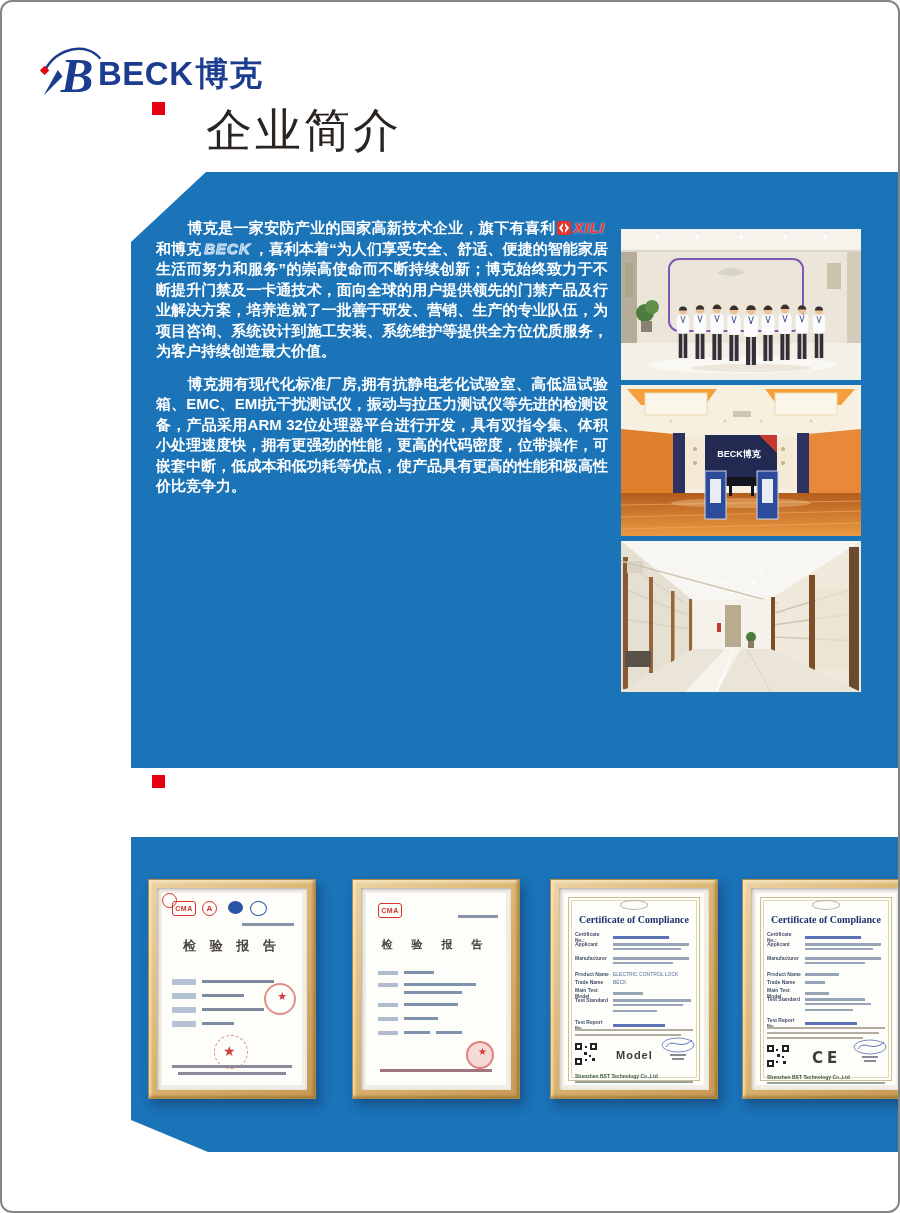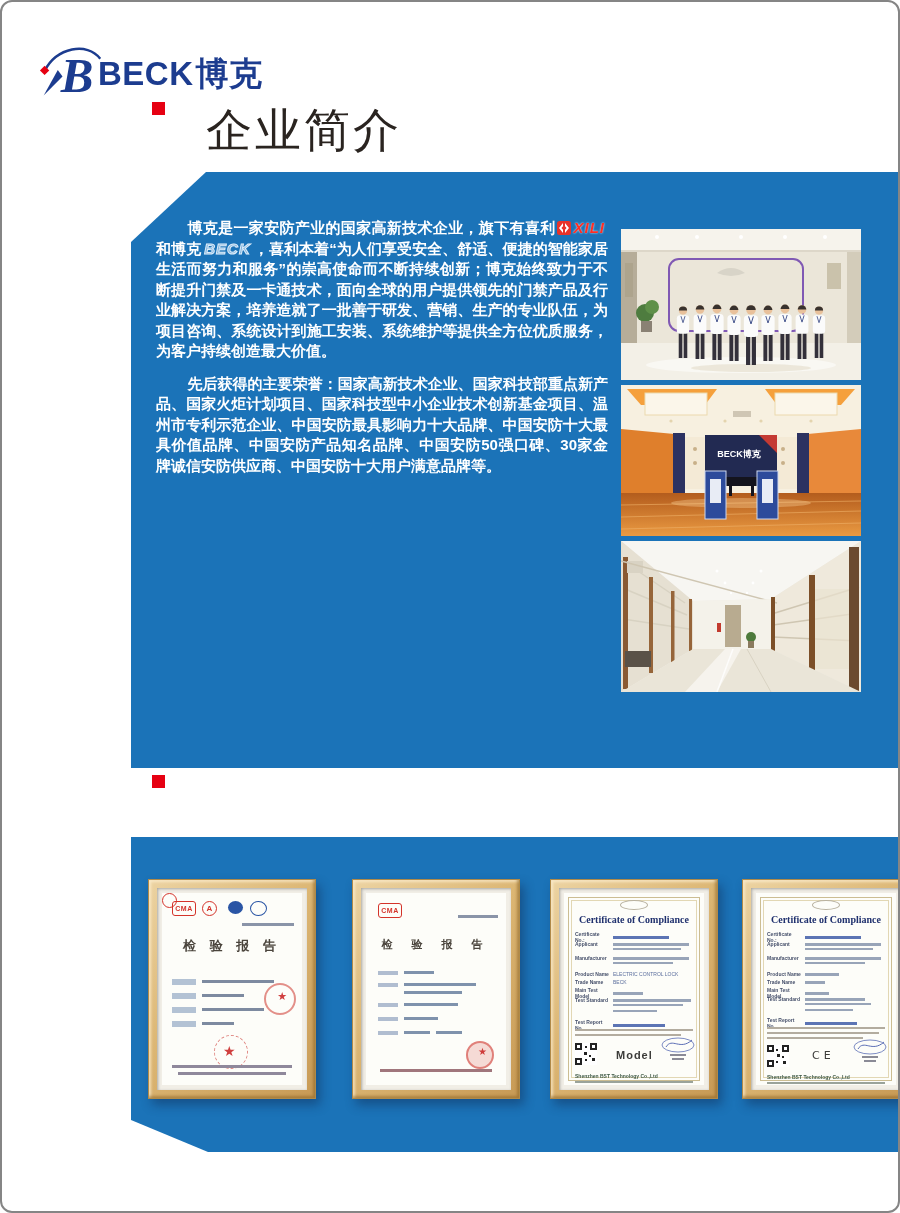--- a/index.html
+++ b/index.html
@@ -98,21 +98,21 @@
   <div class="abs sec-title" style="left:204px;top:102px;">企业简介</div>
 
   <div class="abs panel panel-intro">
 
     <div class="abs intro-text">
       <p><span>博克是一家安防产业的国家高新技术企业，旗下有喜利</span><svg class="xili-ico" width="14" height="14" viewBox="0 0 14 14">
             <rect width="14" height="14" rx="2.5" fill="#e8332a"></rect>
             <polygon points="2,7 6,2 6,5.2 4.4,7 6,8.8 6,12" fill="#ffffff"></polygon>
             <polygon points="12,7 8,2 8,5.2 9.6,7 8,8.8 8,12" fill="#ffffff"></polygon>
           </svg><span class="xili-txt">XILI</span><span>和博克</span><span class="ghost-beck">BECK</span><span>，喜利本着“为人们享受安全、舒适、便捷的智能家居生活而努力和服务”的崇高使命而不断持续创新；博克始终致力于不断提升门禁及一卡通技术，面向全球的用户提供领先的门禁产品及行业解决方案，培养造就了一批善于研发、营销、生产的专业队伍，为项目咨询、系统设计到施工安装、系统维护等提供全方位优质服务，为客户持续创造最大价值。</span></p>
-      <p>先后获得的主要荣誉：国家高新技术企业、国家科技部重点新产品、国家火炬计划项目、国家科技型中小企业技术创新基金项目、温州市专利示范企业、中国安防最具影响力十大品牌、中国安防十大最具价值品牌、中国安防产品知名品牌、中国安防50强口碑、30家金牌诚信安防供应商、中国安防十大用户满意品牌等。</p>
+      <p>博克拥有现代化标准厂房,拥有抗静电老化试验室、高低温试验箱、EMC、EMI抗干扰测试仪，振动与拉压力测试仪等先进的检测设备，产品采用ARM 32位处理器平台进行开发，具有双指令集、体积小处理速度快，拥有更强劲的性能，更高的代码密度，位带操作，可嵌套中断，低成本和低功耗等优点，使产品具有更高的性能和极高性价比竞争力。</p>
     </div>
 
     <div class="abs photos">
 
       <div class="photo">
         <svg width="240" height="151" viewBox="0 0 240 151">
           <defs>
             <g id="person">
               <rect x="-4.6" y="-27" width="3.9" height="27" fill="#33303a"></rect>
               <rect x="0.7" y="-27" width="3.9" height="27" fill="#33303a"></rect>
@@ -459,21 +459,21 @@
             <rect y="15" width="7" height="7" fill="#222222"></rect>
           <rect x="2" y="2" width="3" height="3" fill="#ffffff"></rect>
             <rect x="17" y="2" width="3" height="3" fill="#ffffff"></rect>
           <rect x="2" y="17" width="3" height="3" fill="#ffffff"></rect>
             <rect x="9" y="4" width="2" height="2" fill="#222222"></rect>
           <rect x="10" y="9" width="3" height="3" fill="#222222"></rect>
             <rect x="15" y="11" width="2" height="2" fill="#222222"></rect>
           <rect x="9" y="16" width="2" height="2" fill="#222222"></rect>
             <rect x="16" y="16" width="3" height="3" fill="#222222"></rect>
         </svg>
-        <div class="cc-mark" style="left:56px;top:156px;font-size:11px;letter-spacing:4px;font-weight:400;font-family:'DejaVu Sans',sans-serif;">CE</div>
+        <div class="cc-mark" style="left:56px;top:156px;font-size:15px;letter-spacing:4px;font-weight:700;font-family:'DejaVu Sans',sans-serif;">CE</div>
         <svg class="abs" style="right:8px;top:146px;" width="36" height="24" viewBox="0 0 36 24">
           <ellipse cx="18" cy="8" rx="16" ry="7" fill="none" stroke="#5a6db5" stroke-width="0.8"></ellipse>
           <path d="M6,10 C12,0 20,14 32,3" stroke="#5a6db5" stroke-width="1" fill="none"></path>
           <rect x="10" y="17" width="16" height="2" fill="#8a8a96"></rect>
             <rect x="12" y="21" width="12" height="2" fill="#8a8a96"></rect>
         </svg>
         <div class="cc-footer" style="top:181px;">Shenzhen BST Technology Co.,Ltd</div>
         <div class="gbar" style="left:11px;top:189px;width:118px;height:2px;background:#9aa39a;"></div>
       </div>
     </div>

